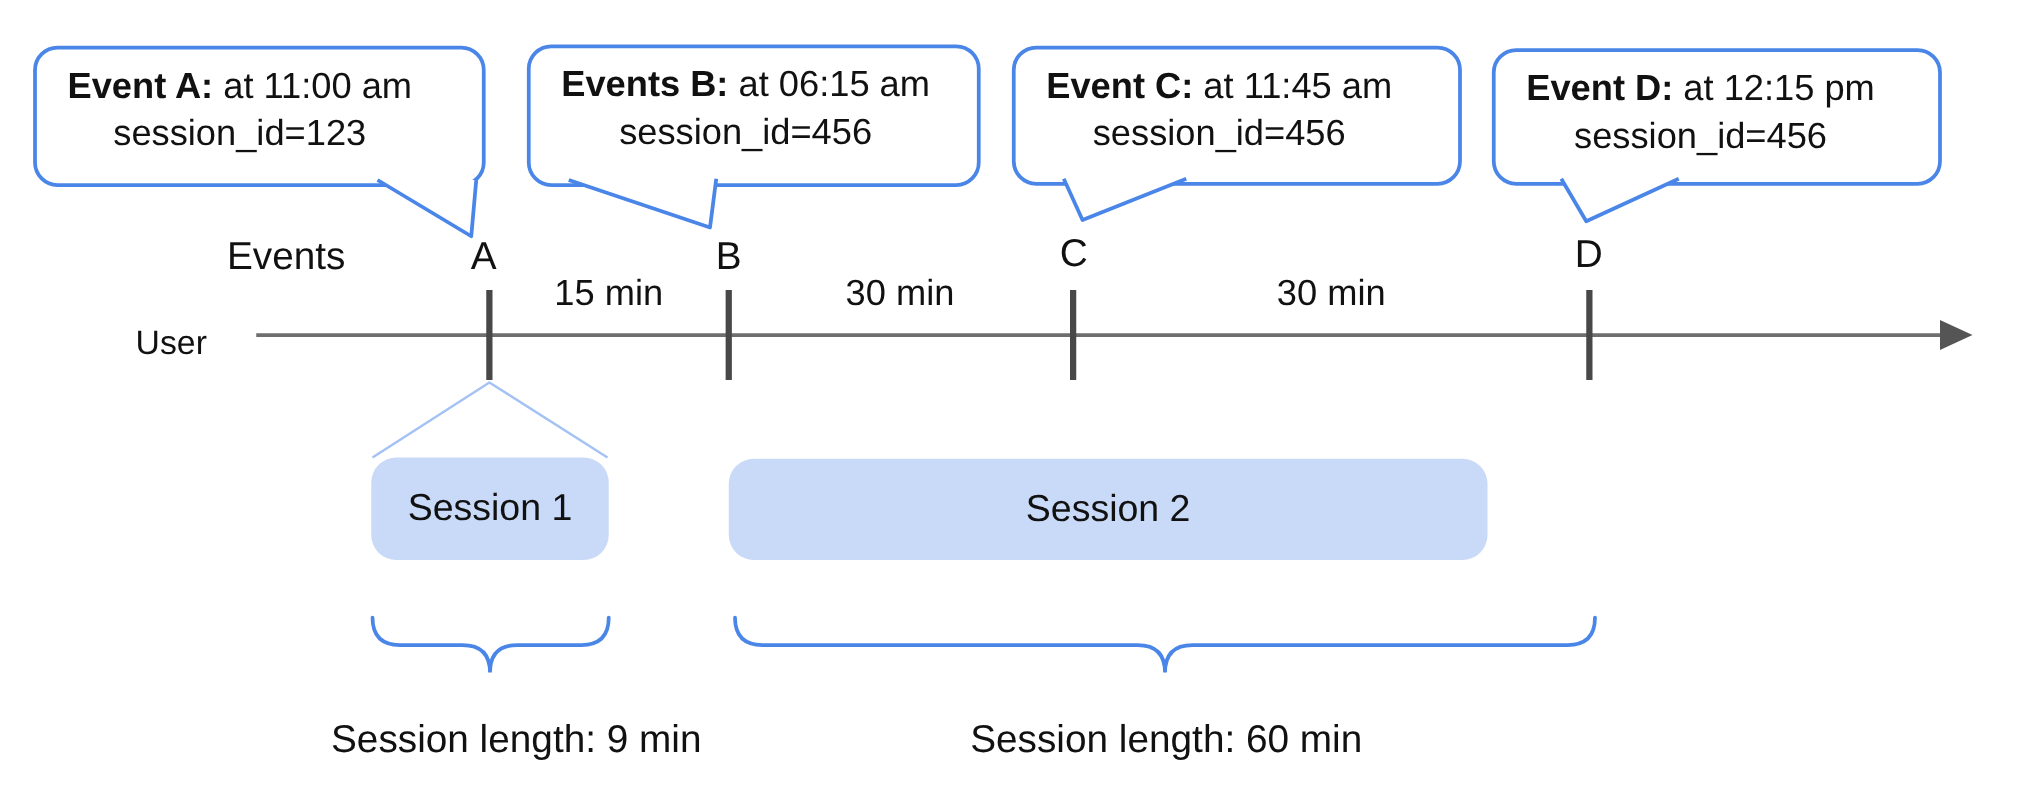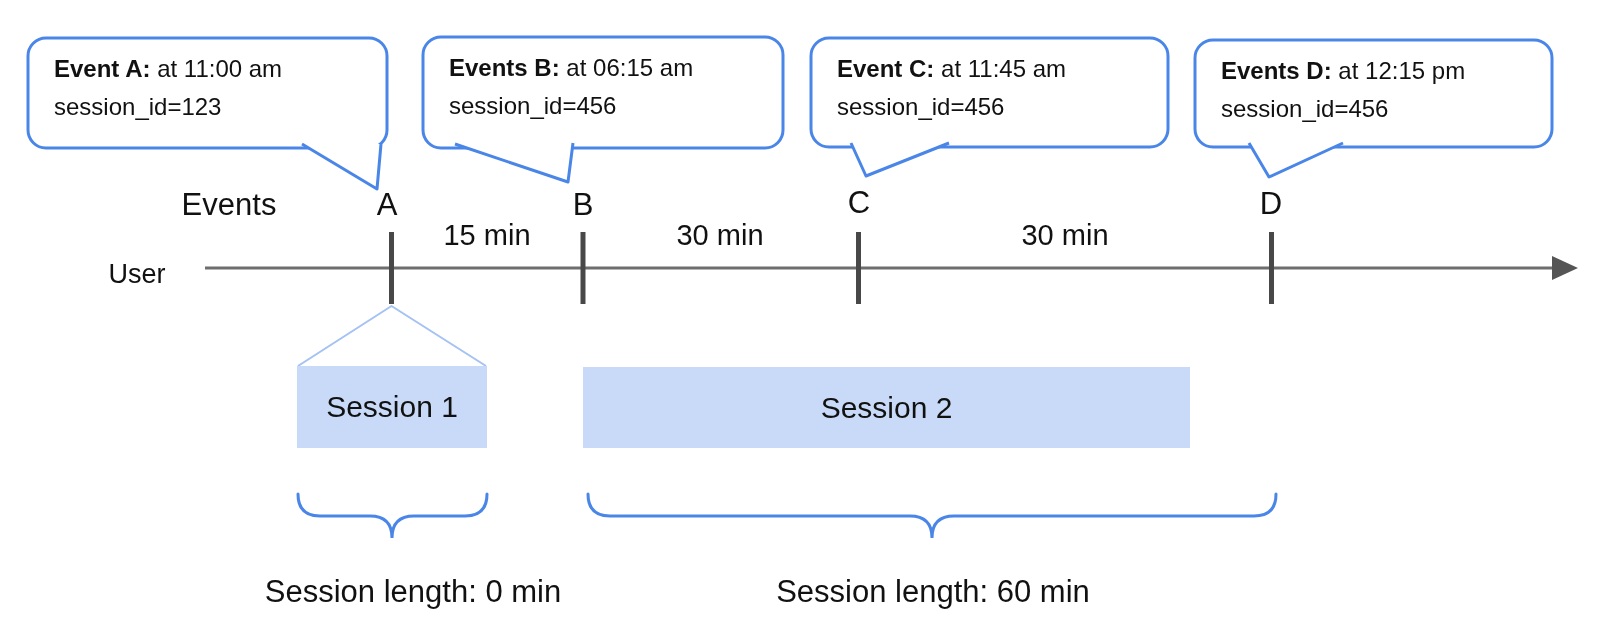--- a/index.html
+++ b/index.html
@@ -13,23 +13,23 @@
   .tl-line{stroke:var(--timeline);stroke-width:3;fill:none;}
   .tl-arrow{fill:var(--arrow);}
   .tick{stroke:var(--tick);stroke-width:5;}
   .funnel{fill:none;stroke:var(--funnel);stroke-width:2;stroke-linejoin:round;}
   .brace{fill:none;stroke:var(--brace);stroke-width:3;stroke-linecap:round;}
 
   
   .lbl{position:absolute;transform:translate(-50%,-50%);white-space:nowrap;font-size:31px;line-height:1.1;}
   .lbl-user{font-size:27px;}
   .lbl-interval{font-size:29px;}
-  .callout-text{position:absolute;font-size:24px;line-height:38px;white-space:nowrap;}
+  .callout-text{position:absolute;font-size:29px;line-height:38px;white-space:nowrap;text-align:center;}
   .callout-text .bold{font-weight:bold;}
-  .session-box{position:absolute;background:var(--session-fill);display:flex;align-items:center;justify-content:center;font-size:30px;}
+  .session-box{position:absolute;background:var(--session-fill);display:flex;align-items:center;justify-content:center;font-size:30px;border-radius:20px;}
 </style>
 </head>
 <body>
 
 <div class="stage">
 
   <svg width="1614" height="642" viewBox="0 0 1614 642">
 
     <rect class="co-rect" x="28" y="38" width="359" height="110" rx="18"></rect>
     <path class="co-tail" d="M302 144 L377 189 L381 144"></path>
@@ -60,21 +60,21 @@
   </div>
   <div class="callout-text" style="left:449px;top:49px">
     <div><span class="bold">Events B:</span><span> at 06:15 am</span></div>
     <div>session_id=456</div>
   </div>
   <div class="callout-text" style="left:837px;top:50px">
     <div><span class="bold">Event C:</span><span> at 11:45 am</span></div>
     <div>session_id=456</div>
   </div>
   <div class="callout-text" style="left:1221px;top:52px">
-    <div><span class="bold">Events D:</span><span> at 12:15 pm</span></div>
+    <div><span class="bold">Event D:</span><span> at 12:15 pm</span></div>
     <div>session_id=456</div>
   </div>
 
   <div class="lbl lbl-user" style="left:137px;top:275px">User</div>
   <div class="lbl" style="left:229px;top:205px">Events</div>
 
   <div class="lbl" style="left:387px;top:205px">A</div>
   <div class="lbl" style="left:583px;top:205px">B</div>
   <div class="lbl" style="left:859px;top:203px">C</div>
   <div class="lbl" style="left:1271px;top:204px">D</div>
@@ -83,16 +83,16 @@
   <div class="lbl lbl-interval" style="left:720px;top:236px">30 min</div>
   <div class="lbl lbl-interval" style="left:1065px;top:236px">30 min</div>
 
   <div class="session-box" style="left:297px;top:366px;width:190px;height:82px">
     <span>Session 1</span>
   </div>
   <div class="session-box" style="left:583px;top:367px;width:607px;height:81px">
     <span>Session 2</span>
   </div>
 
-  <div class="lbl" style="left:413px;top:592px">Session length: 0 min</div>
+  <div class="lbl" style="left:413px;top:592px">Session length: 9 min</div>
   <div class="lbl" style="left:933px;top:592px">Session length: 60 min</div>
 
 </div>
 
 </body></html>

